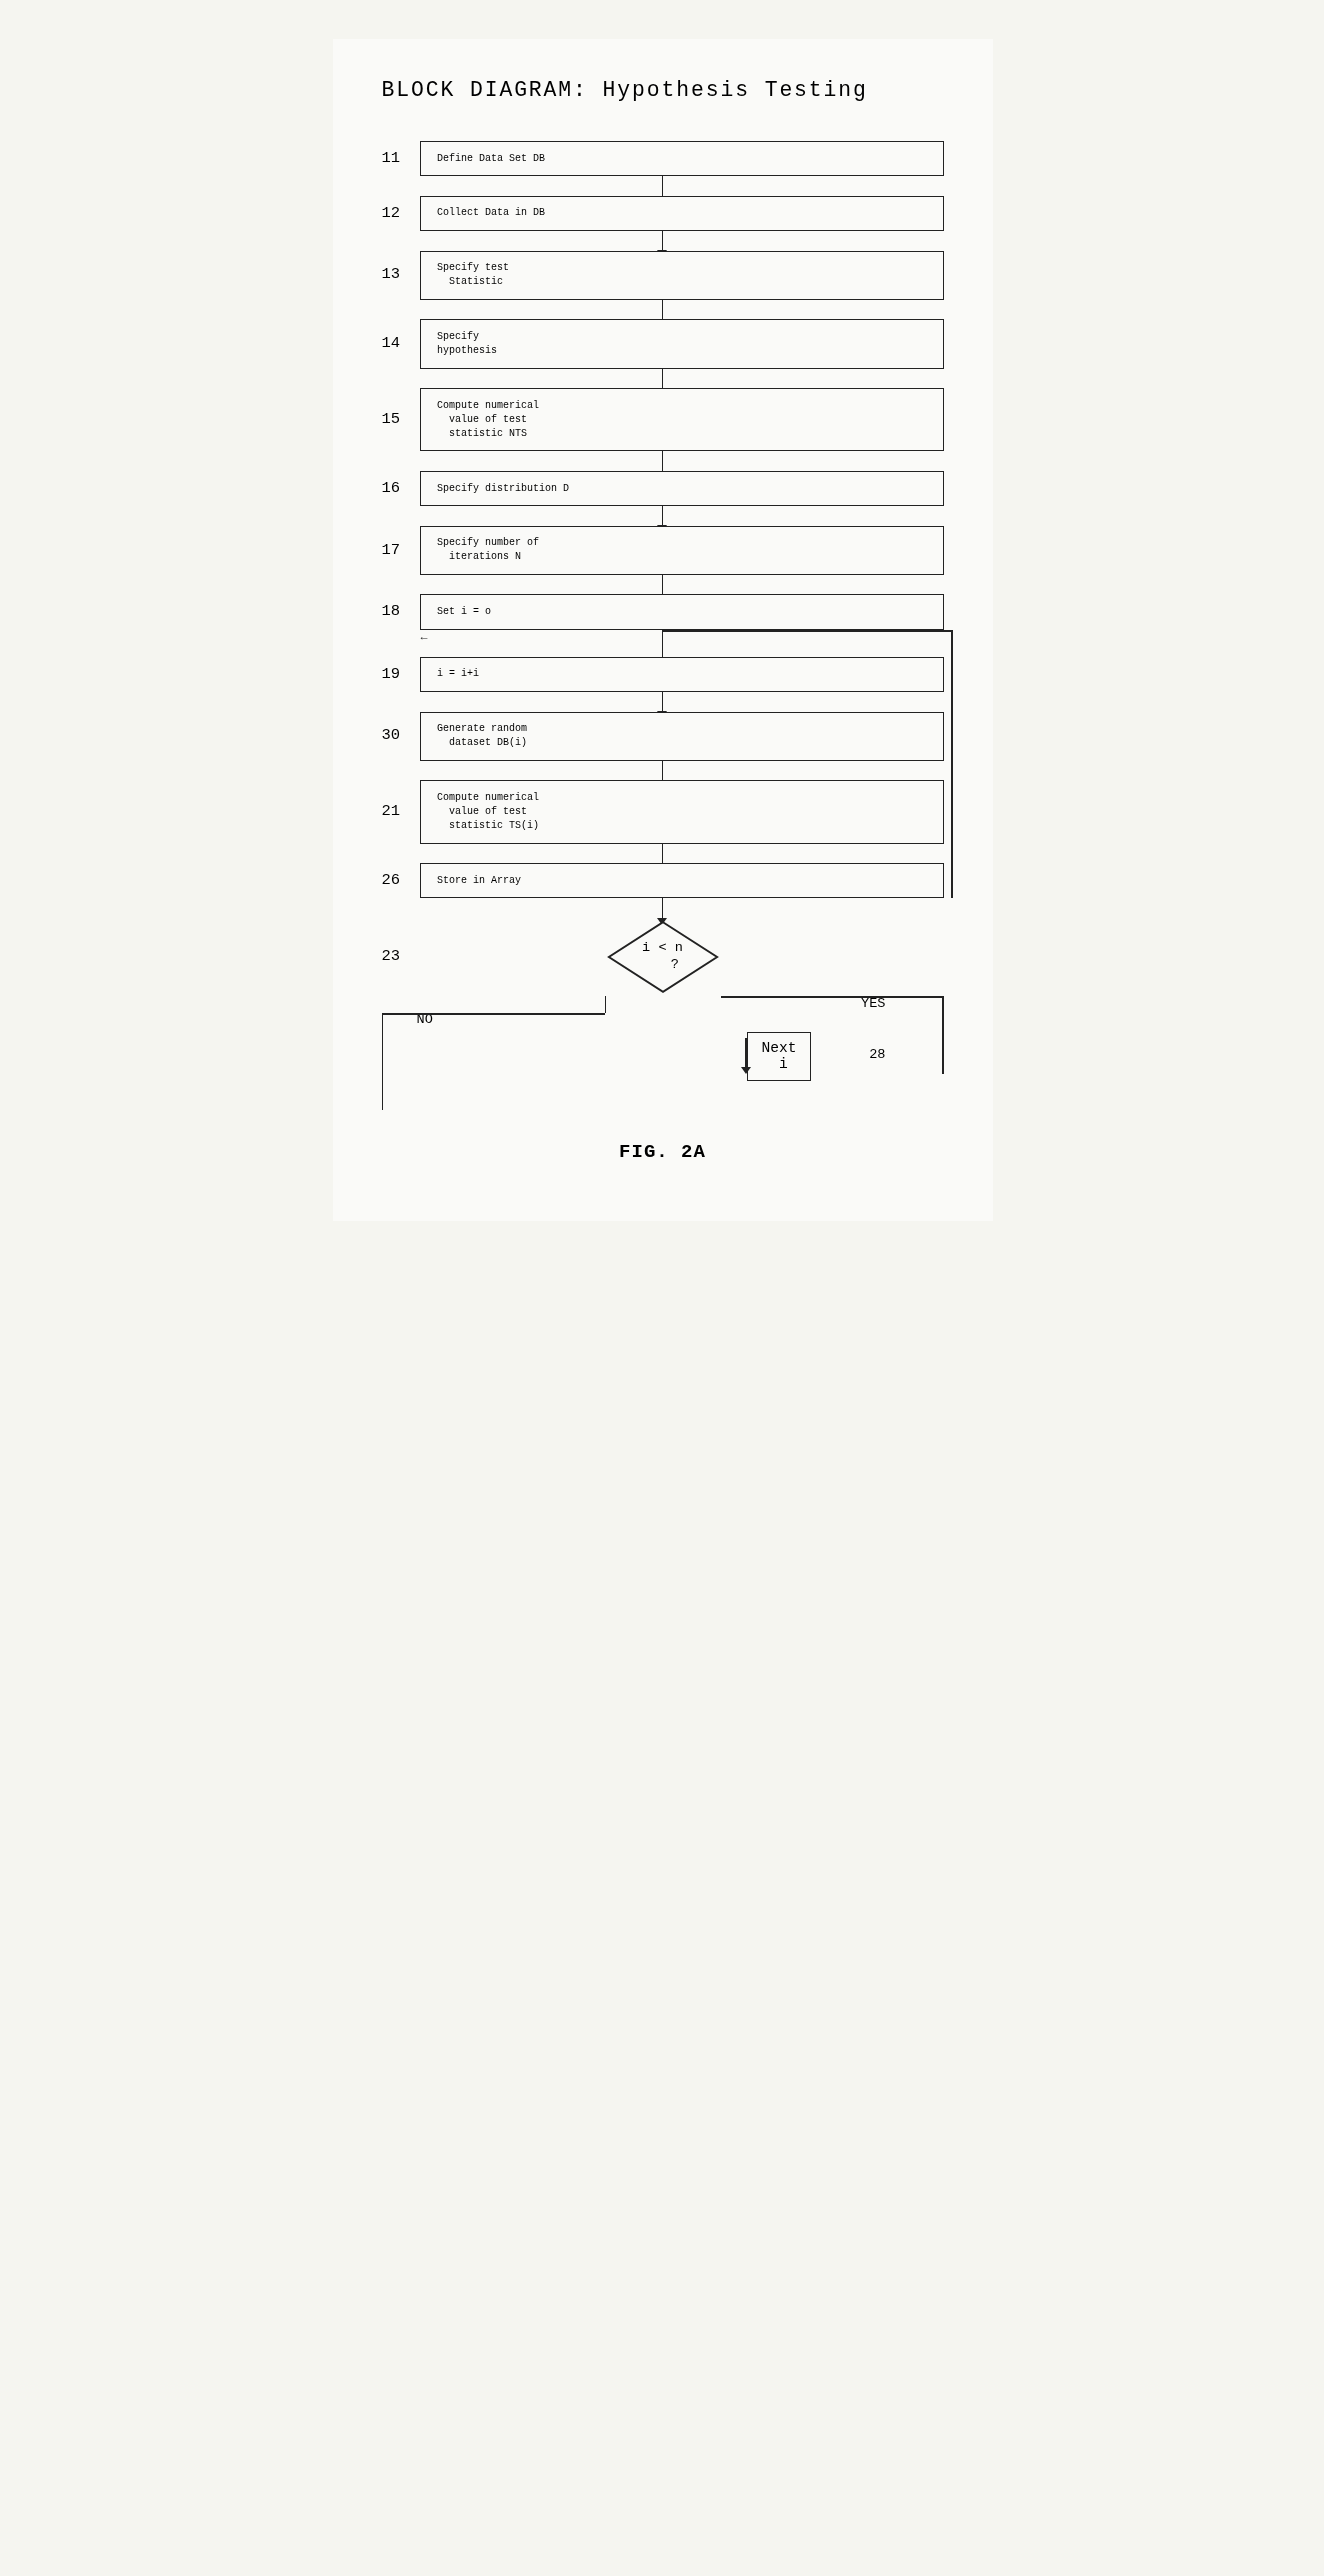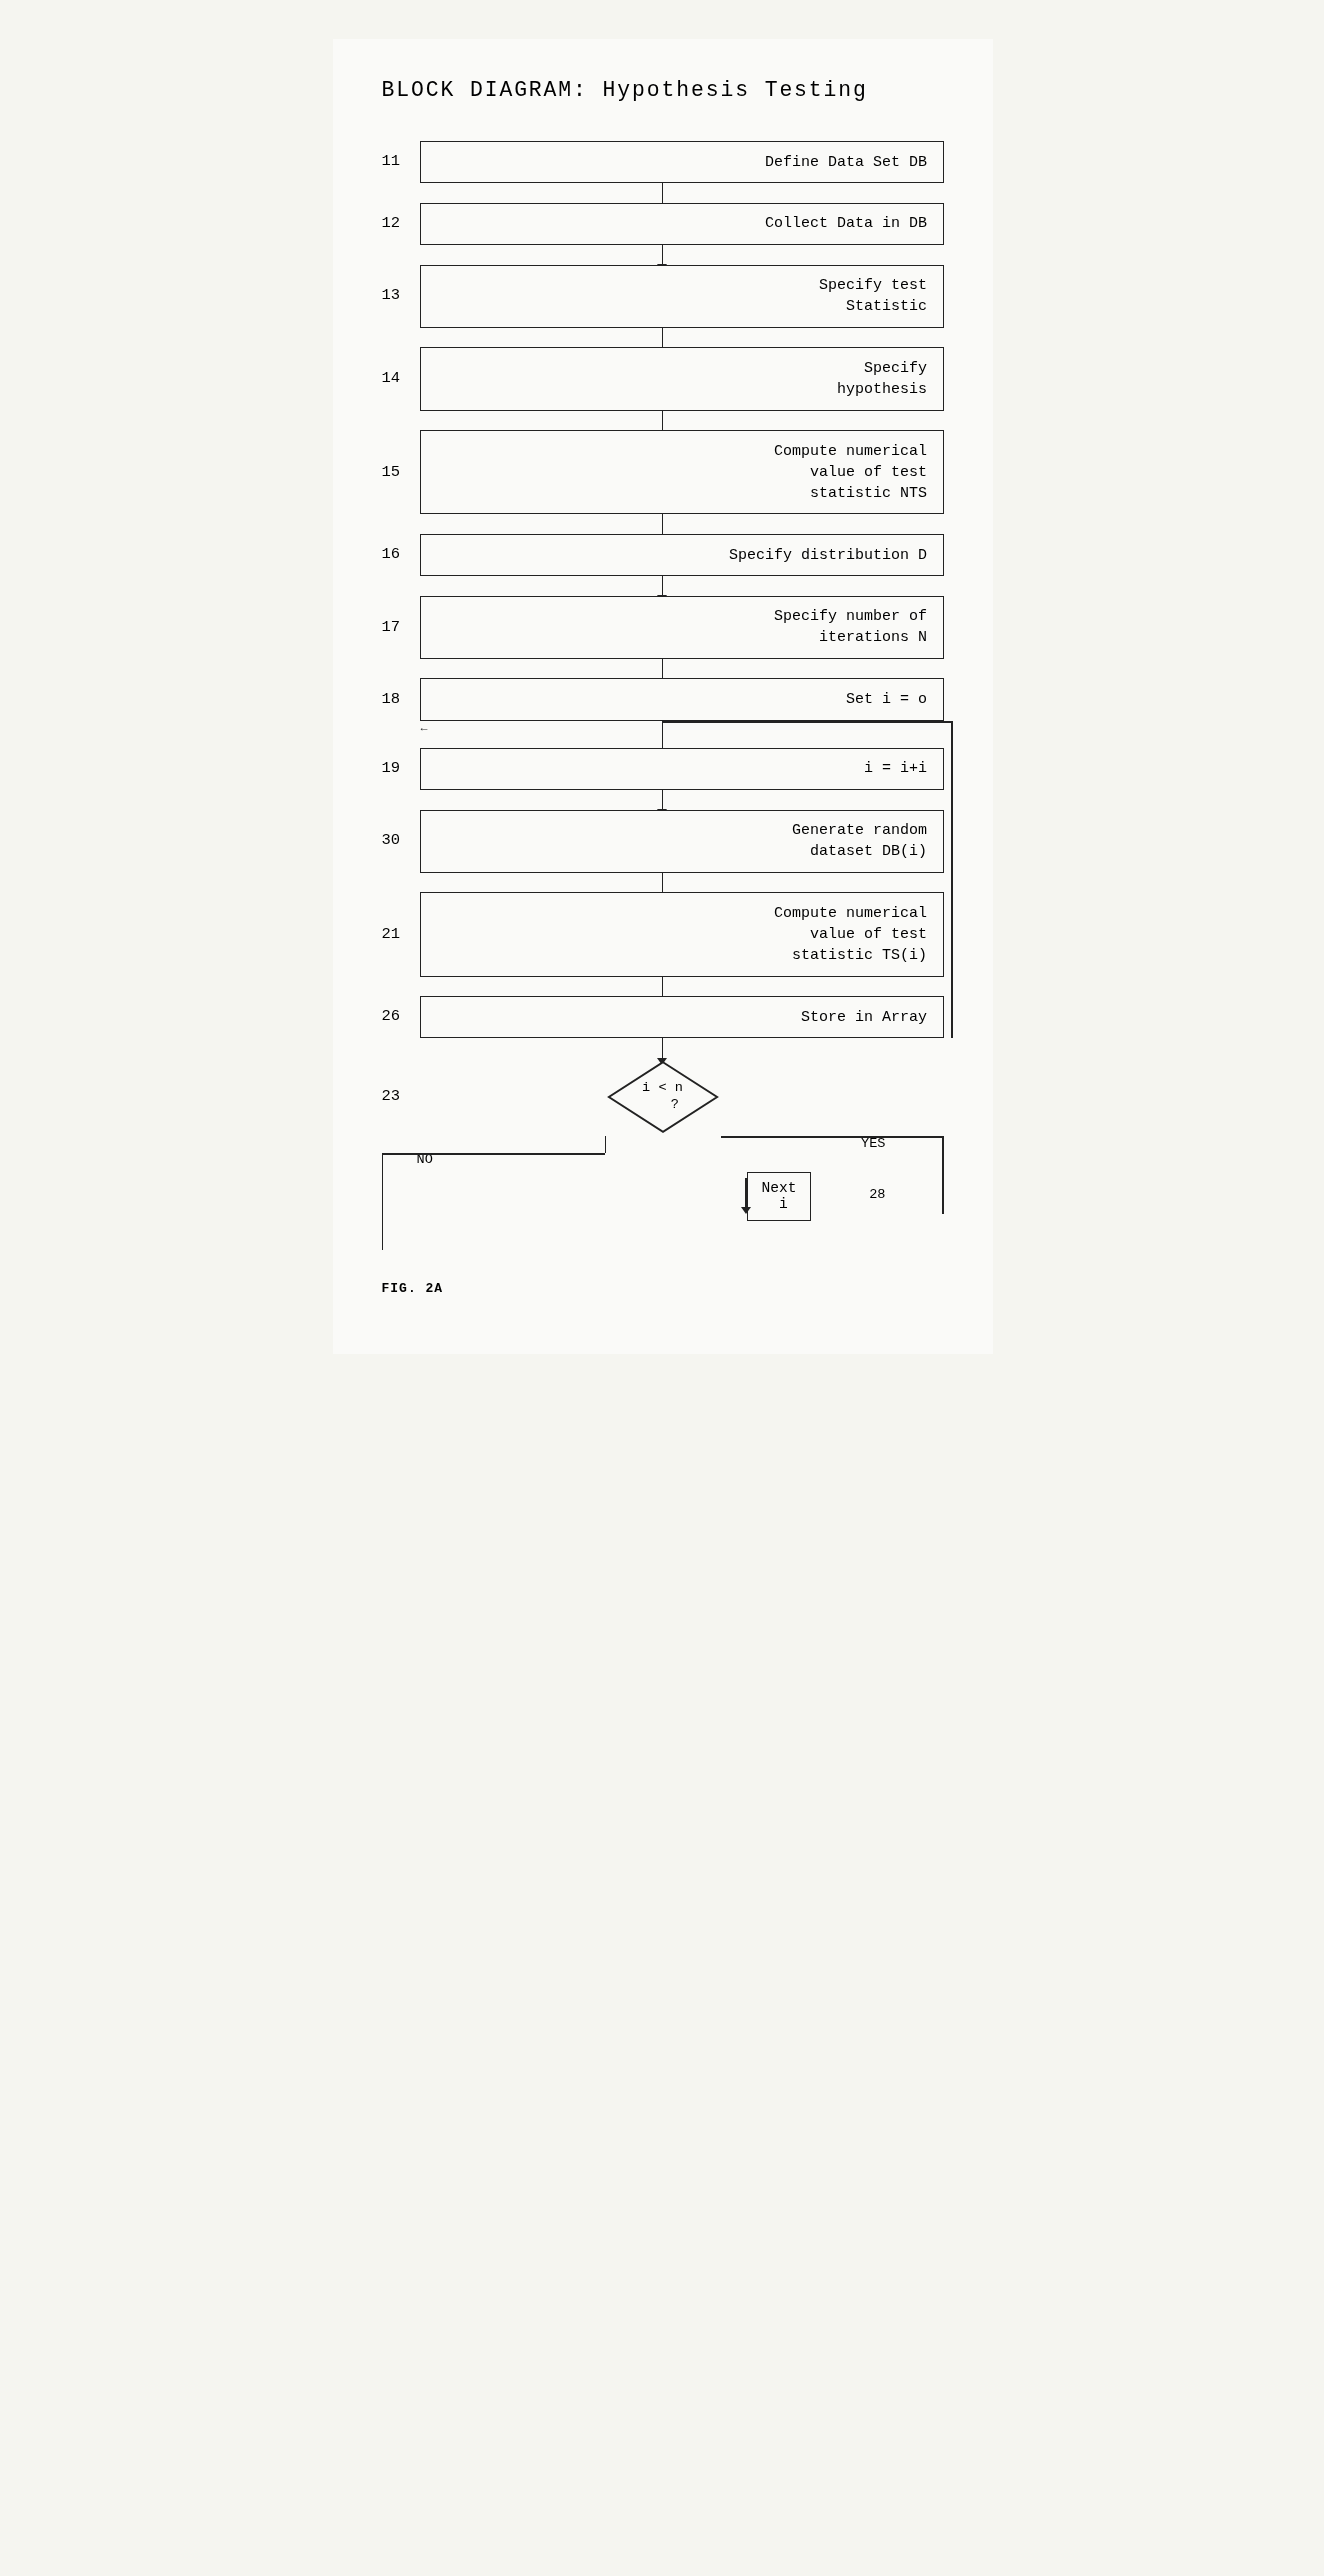--- a/index.html
+++ b/index.html
@@ -42,23 +42,23 @@
     .step-number {
       font-size: 15.5px;
       font-family: 'Courier New', Courier, monospace;
       min-width: 35px;
       text-align: left;
       line-height: 1;
     }
     .box {
       border: 1.9px solid #222;
       background: #fafaf8;
-      text-align: right;
-      font-family: 'Courier New', Courier, monospace;
-      font-size: 15px;
+      text-align: left;
+      font-family: 'Courier New', Courier, monospace;
+      font-size: 10px;
       line-height: 1.4;
       padding: 9.7px 15.5px;
       flex: 1;
       margin-left: 3.9px;
       position: relative;
     }
     .arrow-down {
       width: 1.9px;
       background: #222;
       margin: 0 auto;
@@ -83,24 +83,24 @@
       left: 50%;
       transform: translate(-50%, -50%);
       font-family: 'Courier New', Courier, monospace;
       font-size: 13.6px;
       text-align: center;
       line-height: 1.3;
       pointer-events: none;
       white-space: nowrap;
     }
     .fig-label {
-      font-size: 13px;
+      font-size: 19px;
       font-weight: bold;
       font-family: 'Courier New', Courier, monospace;
-      text-align: left;
+      text-align: center;
       margin-top: 29px;
       letter-spacing: 1px;
     }
   </style>
 </head>
 <body>
 
 <div class="page">
   <div class="title">BLOCK  DIAGRAM: Hypothesis Testing</div>
 

